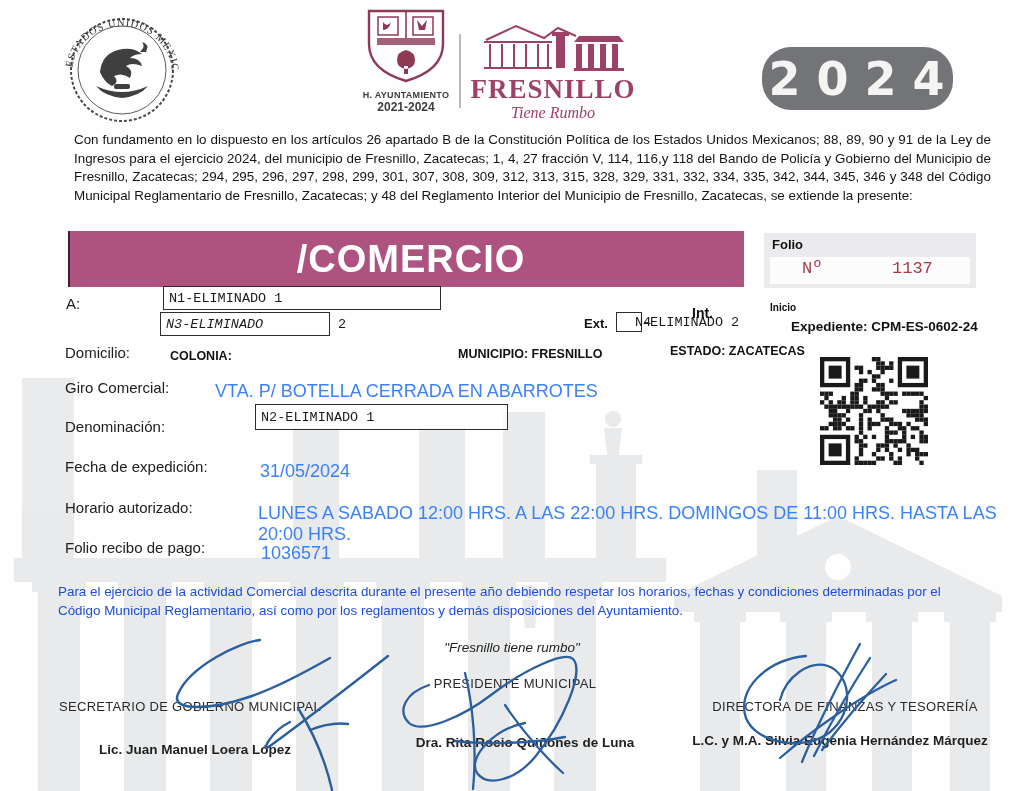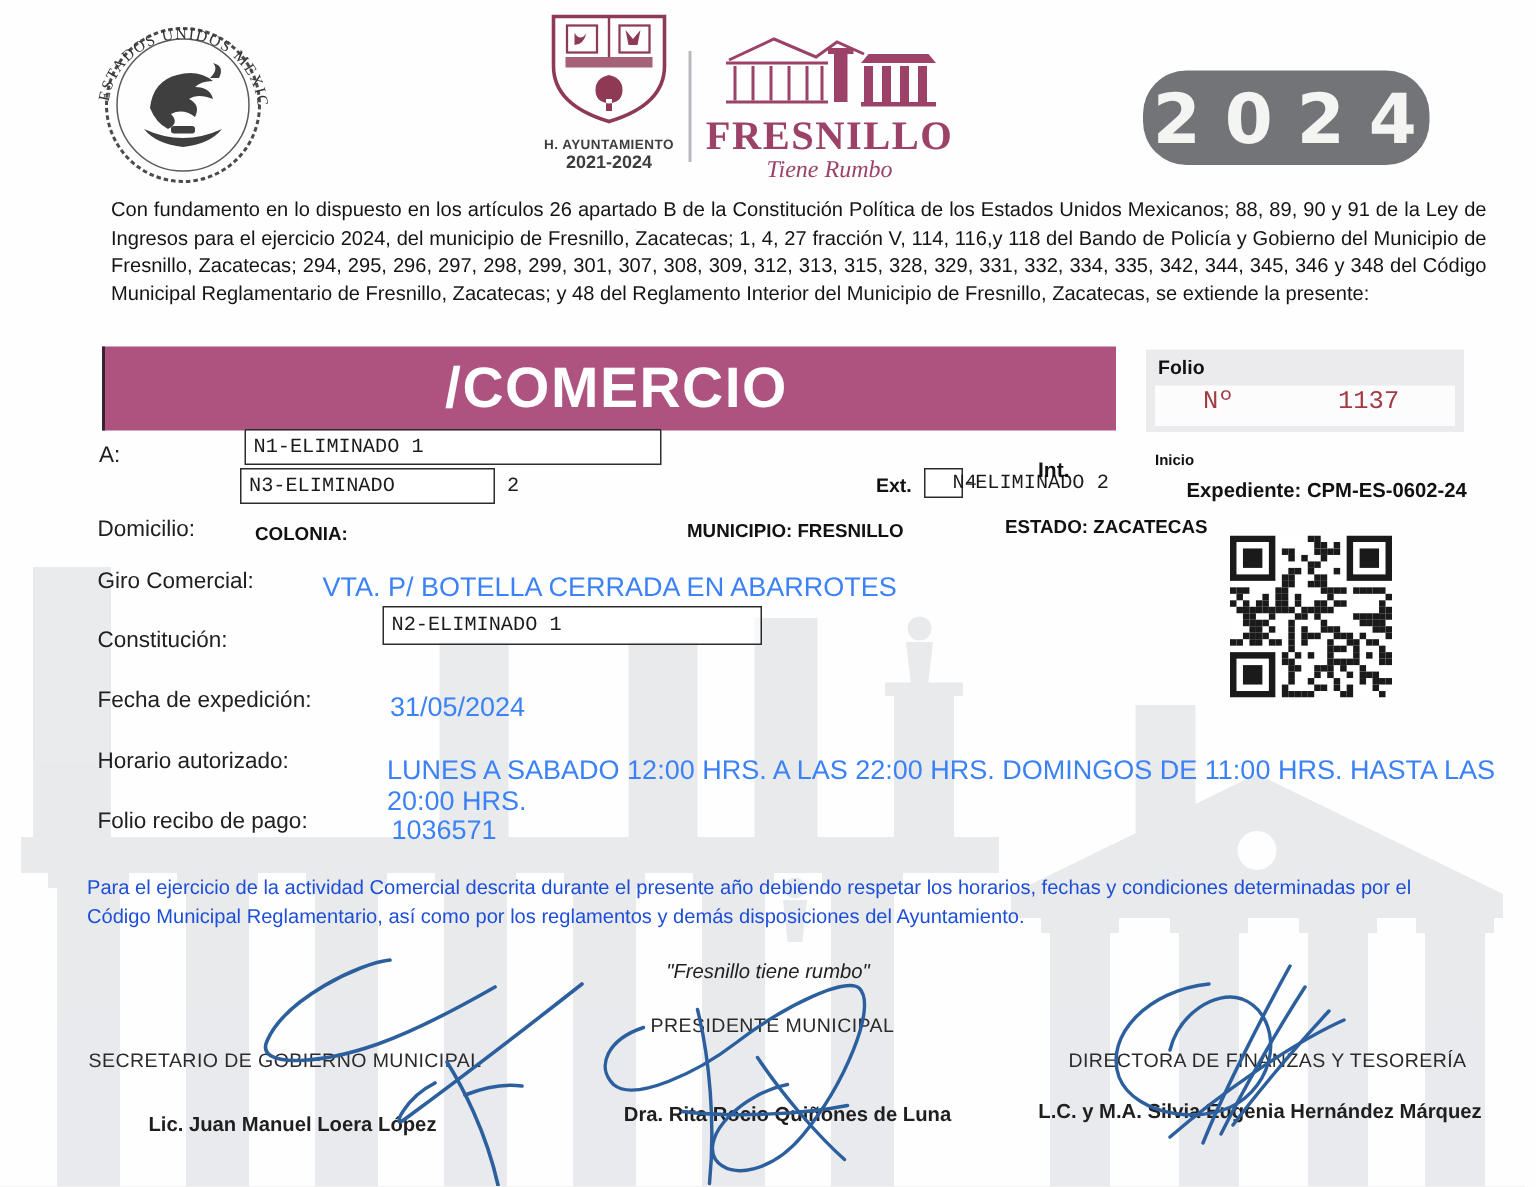--- a/index.html
+++ b/index.html
@@ -192,39 +192,39 @@
     </div>
     <div class="abs folio-box">
       <div class="white-strip"></div>
       <div class="folio-label">Folio</div>
       <div class="folio-no">Nº</div>
       <div class="folio-num">1137</div>
     </div>
 
     <div class="abs lbl" style="left:66px;top:295px;">A:</div>
     <div class="abs mono-box" style="left:163px;top:286px;width:278px;height:24px;">N1-ELIMINADO 1</div>
-    <div class="abs mono-box" style="left:160px;top:312px;width:170px;height:24px;">N3-ELIMINADO</div>
+    <div class="abs mono-box" style="left:160px;top:312px;width:170px;height:24px;font-style:italic;">N3-ELIMINADO</div>
     <div class="abs mono" style="left:338px;top:317px;">2</div>
 
     <div class="abs small-bold" style="left:584px;top:316px;font-size:13px;">Ext.</div>
     <div class="abs mono-box" style="left:616px;top:312px;width:26px;height:20px;padding-left:18px;">N4</div>
     <div class="abs mono" style="left:642px;top:315px;">-ELIMINADO 2</div>
     <div class="abs small-bold" style="left:692px;top:305px;font-size:14px;">Int.</div>
     <div class="abs small-bold" style="left:770px;top:302px;font-size:10px;">Inicio</div>
     <div class="abs small-bold" style="left:791px;top:319px;font-size:13.5px;">Expediente: CPM-ES-0602-24</div>
 
     <div class="abs lbl" style="left:65px;top:344px;">Domicilio:</div>
     <div class="abs small-bold" style="left:170px;top:349px;">COLONIA:</div>
     <div class="abs small-bold" style="left:458px;top:347px;">MUNICIPIO: FRESNILLO</div>
     <div class="abs small-bold" style="left:670px;top:344px;">ESTADO: ZACATECAS</div>
 
     <div class="abs lbl" style="left:65px;top:379px;">Giro Comercial:</div>
     <div class="abs bold-val" style="left:215px;top:381px;">VTA. P/ BOTELLA CERRADA EN ABARROTES</div>
 
-    <div class="abs lbl" style="left:65px;top:418px;">Constitución:</div>
+    <div class="abs lbl" style="left:65px;top:418px;">Denominación:</div>
     <div class="abs mono-box" style="left:255px;top:404px;width:253px;height:26px;">N2-ELIMINADO 1</div>
 
     <div class="abs lbl" style="left:65px;top:458px;">Fecha de expedición:</div>
     <div class="abs bold-val" style="left:260px;top:461px;">31/05/2024</div>
 
     <div class="abs lbl" style="left:65px;top:499px;">Horario autorizado:</div>
     <div class="abs bold-val" style="left:258px;top:503px;">LUNES A SABADO 12:00 HRS. A LAS 22:00 HRS. DOMINGOS DE 11:00 HRS. HASTA LAS 20:00 HRS.</div>
 
     <div class="abs lbl" style="left:65px;top:539px;">Folio recibo de pago:</div>
     <div class="abs bold-val" style="left:261px;top:543px;">1036571</div>

